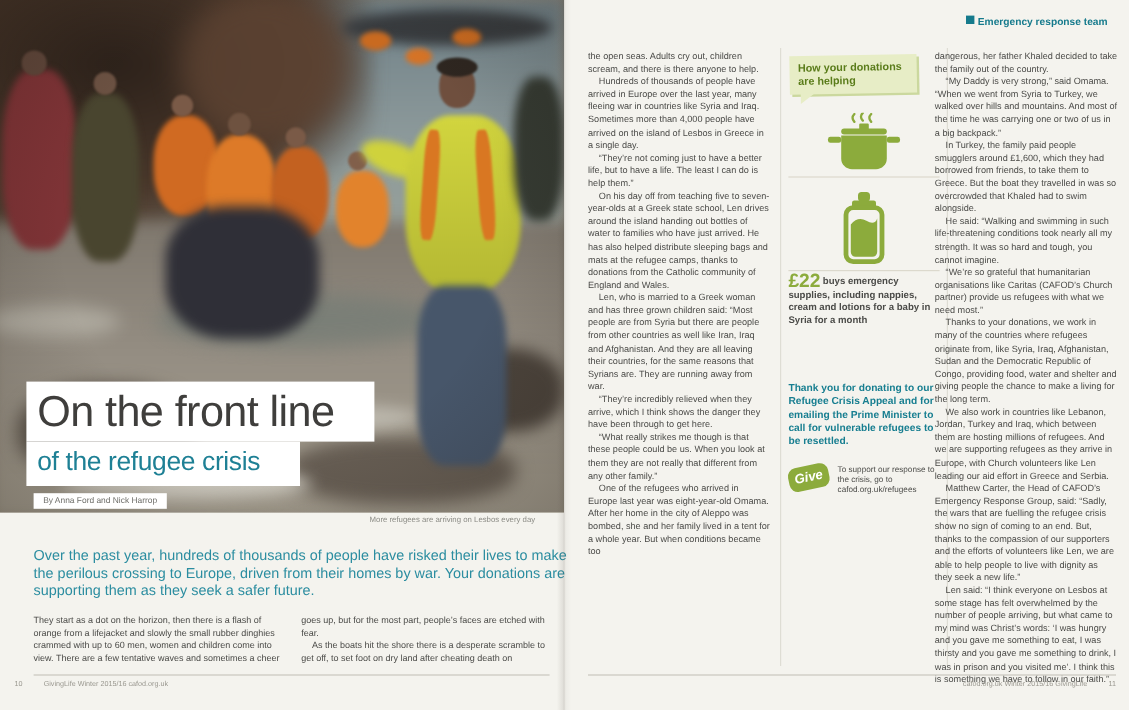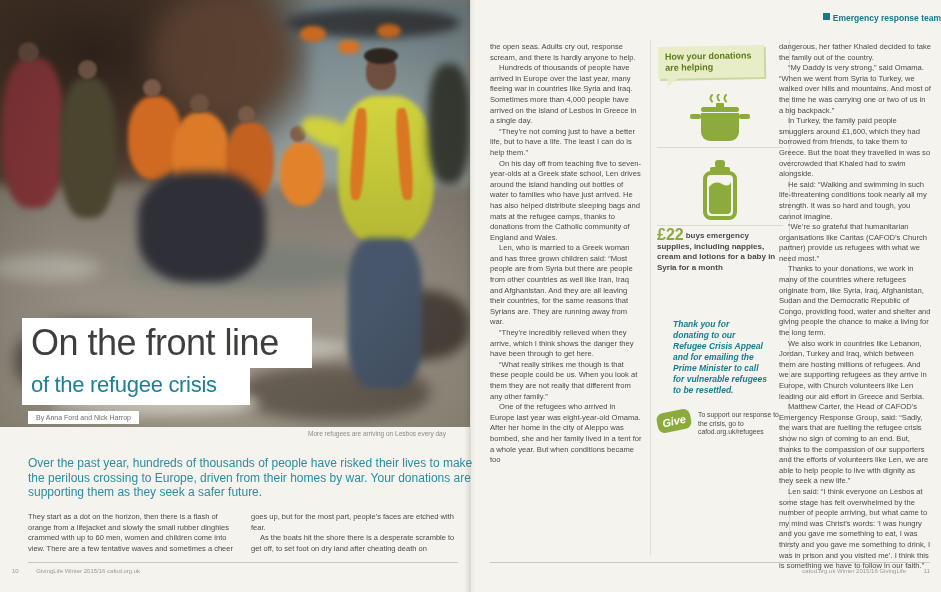--- a/index.html
+++ b/index.html
@@ -29,41 +29,41 @@
   .rule-left{left:28px;top:562px;width:430px;}
   .rule-right{left:490px;top:562px;width:440px;}
   .footer{position:absolute;top:568px;font-size:6px;color:#9a9890;}
   .footer-left{left:12px;}
   .footer-left .ftext{margin-left:16px;}
   .footer-right{right:11px;text-align:right;}
   .footer-right .fpage{margin-left:16px;}
   .gutter{position:absolute;left:464px;top:0;width:12px;height:592px;z-index:6;
           background:linear-gradient(90deg,rgba(60,50,40,0) 0%,rgba(60,50,40,.10) 42%,rgba(60,50,40,.16) 50%,rgba(60,50,40,.04) 62%,rgba(60,50,40,0) 100%);}
   
-  .sectag{position:absolute;right:0;top:13px;display:flex;align-items:flex-start;gap:3px;
+  .sectag{position:absolute;right:18px;top:13px;display:flex;align-items:flex-start;gap:3px;
           color:#157a8c;font-size:8.5px;font-weight:bold;}
   .sectag .sq{width:7px;height:7px;background:#157a8c;}
   .rcol{position:absolute;top:42px;width:152px;font-size:7.6px;line-height:10.6px;}
   .rcol1{left:490px;}
   .rcol3{left:779px;}
   .donations{position:absolute;left:650px;top:40px;width:140px;height:515px;box-sizing:border-box;
              border-left:1px solid #deddd4;border-right:1px solid #deddd4;padding:0 6px;}
   .dontitle{position:relative;margin:6px 0 0 1px;width:92px;background:#e7edc6;color:#5a7c1a;
             font-size:9px;font-weight:bold;line-height:11px;padding:5px 7px;
             box-shadow:2px 2px 0 #cbd89e;transform:rotate(-1deg);}
   .dontitle::after{content:"";position:absolute;left:9px;bottom:-8px;width:0;height:0;
             border-top:9px solid #e7edc6;border-right:12px solid transparent;}
   .don-icon{display:block;margin:0 auto;}
   .icon-pot{margin-top:16px;}
   .icon-bag{margin-top:8px;}
   .icon-bottle{margin-top:12px;}
   .don-rule{height:1px;background:#dcd9cd;margin:5px 0 4px;}
   .don-item p{margin:0;font-size:8px;font-weight:bold;line-height:10.5px;color:#4b4b48;}
   .amount{font-size:16px;color:#8cab3c;font-weight:bold;vertical-align:-2px;padding-right:2px;}
-  .thanks{margin:46px 16px 0;font-size:8.5px;font-weight:bold;line-height:11px;color:#177e90;font-style:italic;}
+  .thanks{margin:46px 0 0;font-size:8.5px;font-weight:bold;line-height:11px;color:#177e90;}
   .give-row{margin-top:15px;display:flex;gap:7px;align-items:flex-start;}
   .give-badge{flex:0 0 auto;width:34px;height:20px;background:#8cab3c;border-radius:7px;
               transform:rotate(-12deg);color:#ffffff;font-weight:bold;font-style:italic;
               font-size:11px;text-align:center;line-height:20px;}
   .give-text{font-size:6.8px;line-height:8.6px;color:#4b4b48;}
 </style>
 </head>
 <body>
 
 <div class="spread">
@@ -138,21 +138,21 @@
 
   <div class="gutter"></div>
 
   <div>
     <div class="sectag">
       <span class="sq"></span>
       <span>Emergency response team</span>
     </div>
 
     <div class="rcol rcol1 textcol">
-        <p>the open seas. Adults cry out, response scream, and there is hardly anyone to help.</p>
+        <p>the open seas. Adults cry out, children scream, and there is there anyone to help.</p>
         <p>Hundreds of thousands of people have arrived in Europe over the last year, many fleeing war in countries like Syria and Iraq. Sometimes more than 4,000 people have arrived on the island of Lesbos in Greece in a single day.</p>
         <p>“They’re not coming just to have a better life, but to have a life. The least I can do is help them.”</p>
         <p>On his day off from teaching five to seven-year-olds at a Greek state school, Len drives around the island handing out bottles of water to families who have just arrived. He has also helped distribute sleeping bags and mats at the refugee camps, thanks to donations from the Catholic community of England and Wales.</p>
         <p>Len, who is married to a Greek woman and has three grown children said: “Most people are from Syria but there are people from other countries as well like Iran, Iraq and Afghanistan. And they are all leaving their countries, for the same reasons that Syrians are. They are running away from war.</p>
         <p>“They’re incredibly relieved when they arrive, which I think shows the danger they have been through to get here.</p>
         <p>“What really strikes me though is that these people could be us. When you look at them they are not really that different from any other family.”</p>
         <p>One of the refugees who arrived in Europe last year was eight-year-old Omama. After her home in the city of Aleppo was bombed, she and her family lived in a tent for a whole year. But when conditions became too</p>
       </div>
 
     <aside class="donations">

